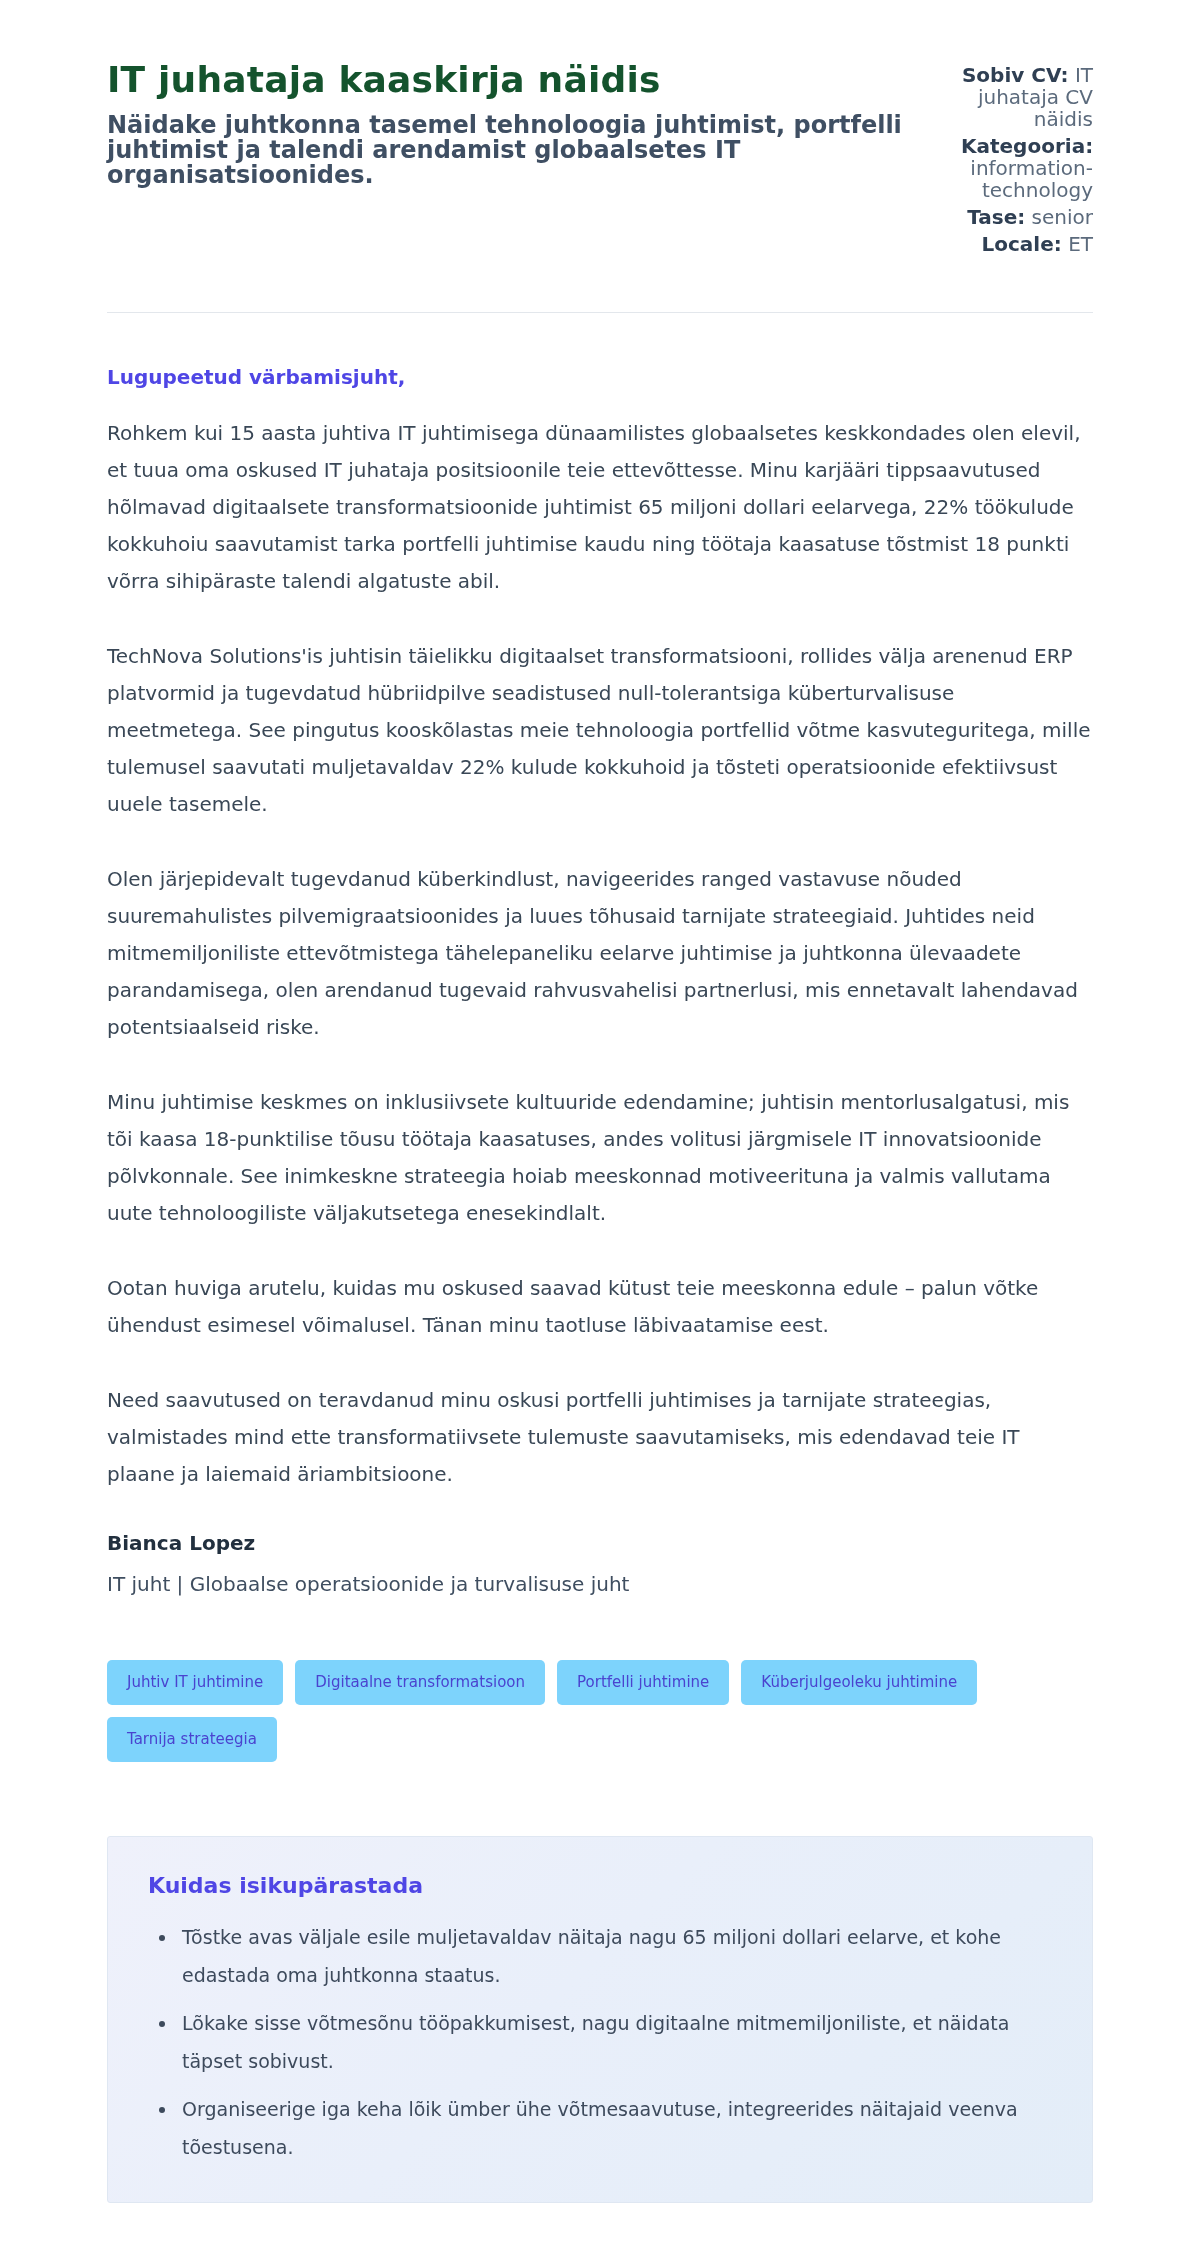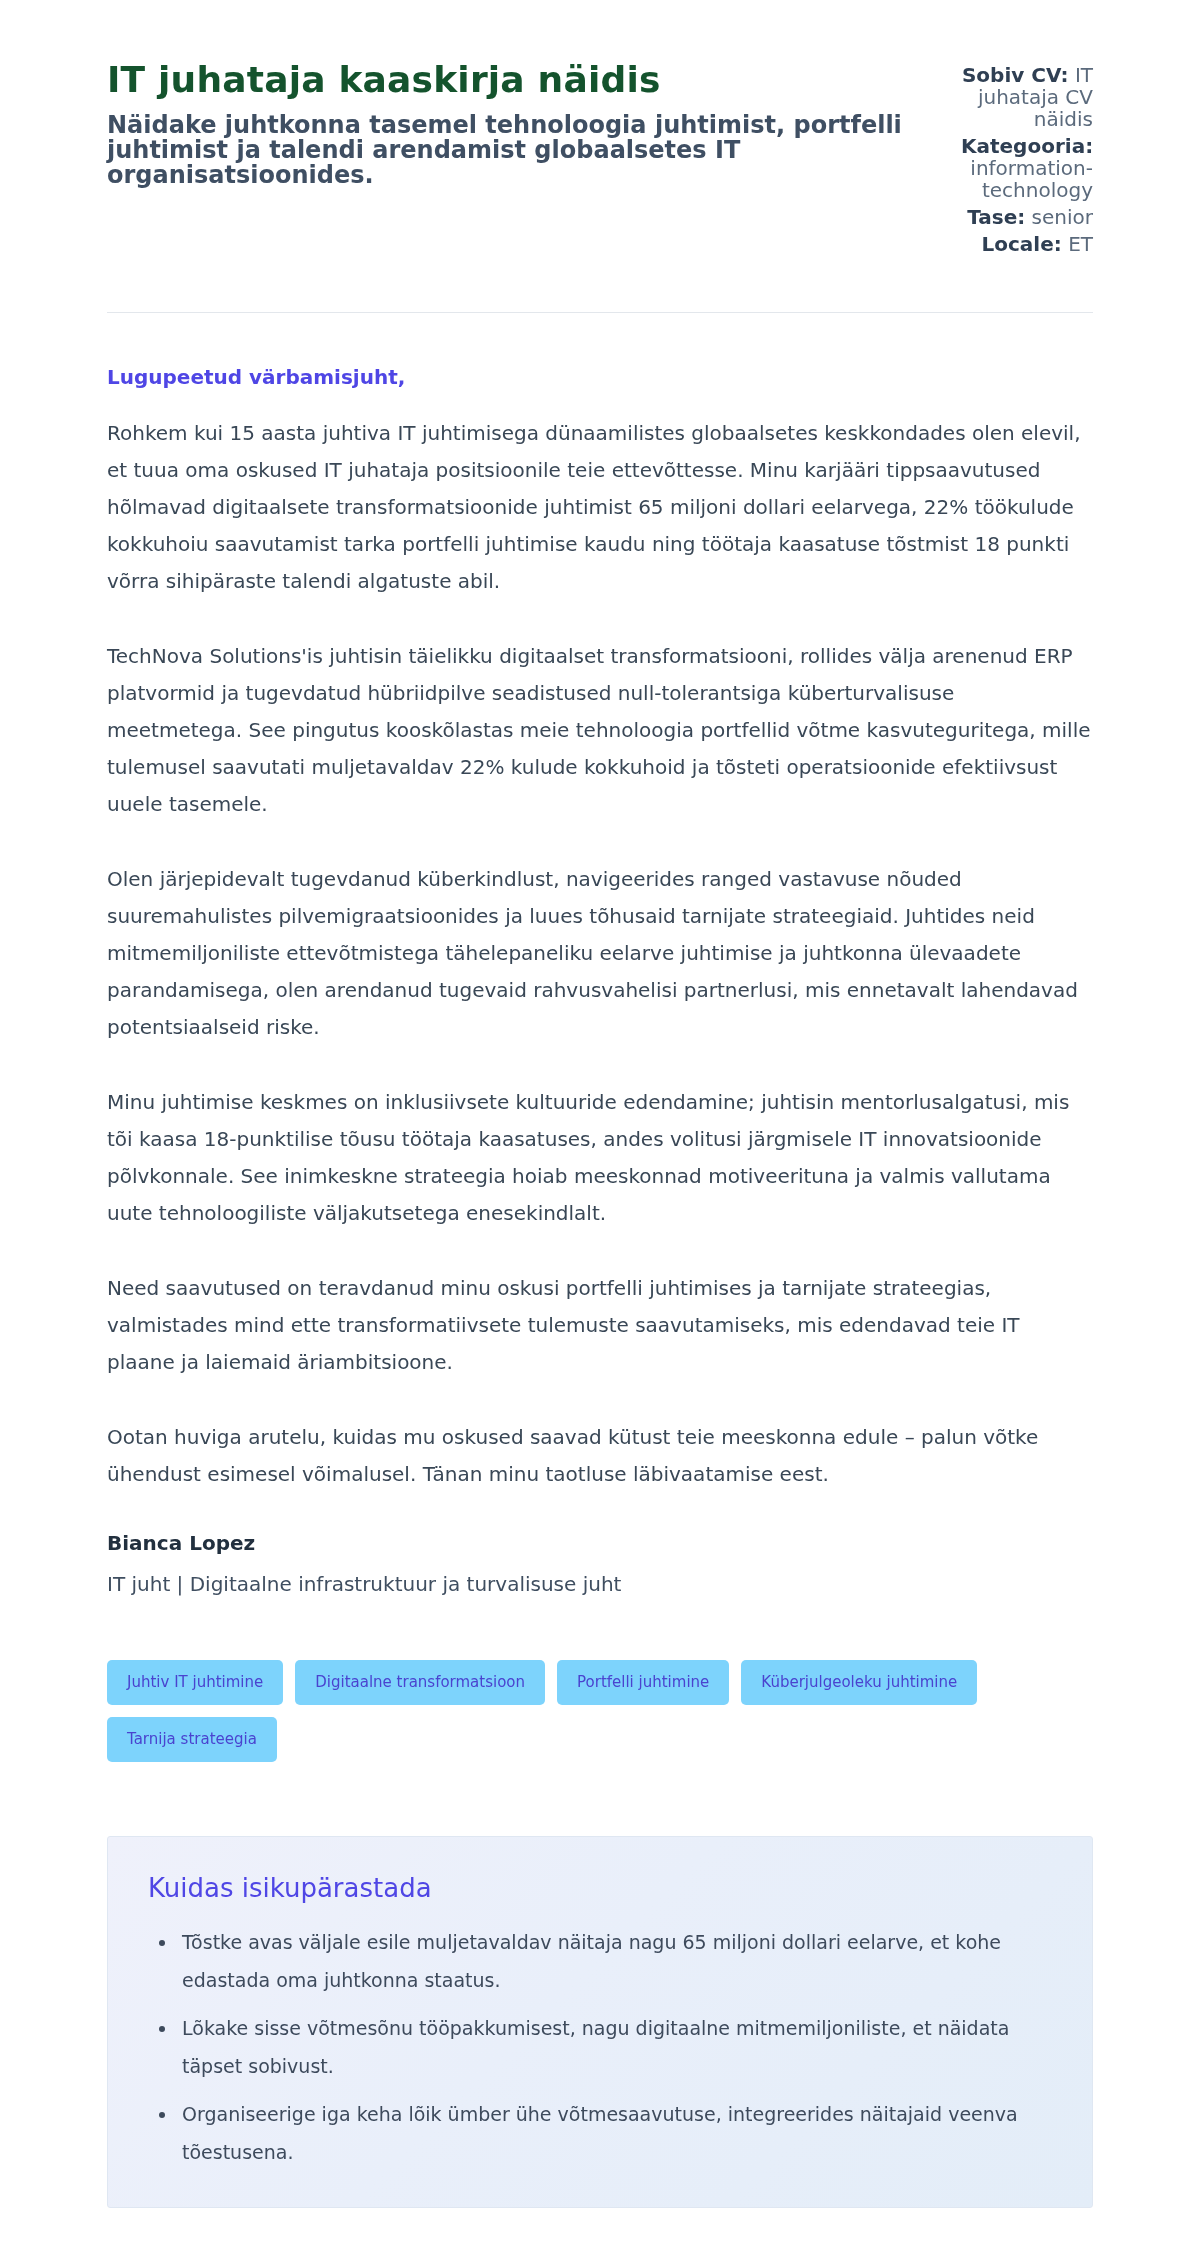--- a/index.html
+++ b/index.html
@@ -99,22 +99,22 @@
   
   .tips-box {
     margin-top: 74px;
     background: linear-gradient(135deg, #eff1fb 0%, #e9effa 45%, #e3edf8 100%);
     border: 1px solid #dfe7f2;
     border-radius: 3px;
     padding: 36px 40px 26px 40px;
   }
   .tips-title {
     color: #4f46e5;
-    font-size: 26px;
-    font-weight: normal;
+    font-size: 22px;
+    font-weight: bold;
   }
   .tips-list {
     margin-top: 20px;
     padding-left: 30px;
     list-style: disc;
   }
   .tips-list li {
     font-size: 19px;
     line-height: 38px;
     color: #3d4a5c;
@@ -153,26 +153,26 @@
   </div>
 
   <hr class="divider">
 
   <div class="letter">
     <p class="greeting">Lugupeetud värbamisjuht,</p>
     <p class="body-par">Rohkem kui 15 aasta juhtiva IT juhtimisega dünaamilistes globaalsetes keskkondades olen elevil, et tuua oma oskused IT juhataja positsioonile teie ettevõttesse. Minu karjääri tippsaavutused hõlmavad digitaalsete transformatsioonide juhtimist 65 miljoni dollari eelarvega, 22% töökulude kokkuhoiu saavutamist tarka portfelli juhtimise kaudu ning töötaja kaasatuse tõstmist 18 punkti võrra sihipäraste talendi algatuste abil.</p>
     <p class="body-par">TechNova Solutions'is juhtisin täielikku digitaalset transformatsiooni, rollides välja arenenud ERP platvormid ja tugevdatud hübriidpilve seadistused null-tolerantsiga küberturvalisuse meetmetega. See pingutus kooskõlastas meie tehnoloogia portfellid võtme kasvuteguritega, mille tulemusel saavutati muljetavaldav 22% kulude kokkuhoid ja tõsteti operatsioonide efektiivsust uuele tasemele.</p>
     <p class="body-par">Olen järjepidevalt tugevdanud küberkindlust, navigeerides ranged vastavuse nõuded suuremahulistes pilvemigraatsioonides ja luues tõhusaid tarnijate strateegiaid. Juhtides neid mitmemiljoniliste ettevõtmistega tähelepaneliku eelarve juhtimise ja juhtkonna ülevaadete parandamisega, olen arendanud tugevaid rahvusvahelisi partnerlusi, mis ennetavalt lahendavad potentsiaalseid riske.</p>
     <p class="body-par">Minu juhtimise keskmes on inklusiivsete kultuuride edendamine; juhtisin mentorlusalgatusi, mis tõi kaasa 18-punktilise tõusu töötaja kaasatuses, andes volitusi järgmisele IT innovatsioonide põlvkonnale. See inimkeskne strateegia hoiab meeskonnad motiveerituna ja valmis vallutama uute tehnoloogiliste väljakutsetega enesekindlalt.</p>
+    <p class="body-par">Ootan huviga arutelu, kuidas mu oskused saavad kütust teie meeskonna edule – palun võtke ühendust esimesel võimalusel. Tänan minu taotluse läbivaatamise eest.</p>
     <p class="body-par">Need saavutused on teravdanud minu oskusi portfelli juhtimises ja tarnijate strateegias, valmistades mind ette transformatiivsete tulemuste saavutamiseks, mis edendavad teie IT plaane ja laiemaid äriambitsioone.</p>
-    <p class="body-par">Ootan huviga arutelu, kuidas mu oskused saavad kütust teie meeskonna edule – palun võtke ühendust esimesel võimalusel. Tänan minu taotluse läbivaatamise eest.</p>
 
     <div class="signature">
       <div class="signature-name">Bianca Lopez</div>
-      <div class="signature-role">IT juht | Digitaalne infrastruktuur ja turvalisuse juht</div>
+      <div class="signature-role">IT juht | Globaalse operatsioonide ja turvalisuse juht</div>
     </div>
   </div>
 
   <div class="tags">
     <span class="tag">Juhtiv IT juhtimine</span>
     <span class="tag">Digitaalne transformatsioon</span>
     <span class="tag">Portfelli juhtimine</span>
     <span class="tag">Küberjulgeoleku juhtimine</span>
     <span class="tag">Tarnija strateegia</span>
   </div>

